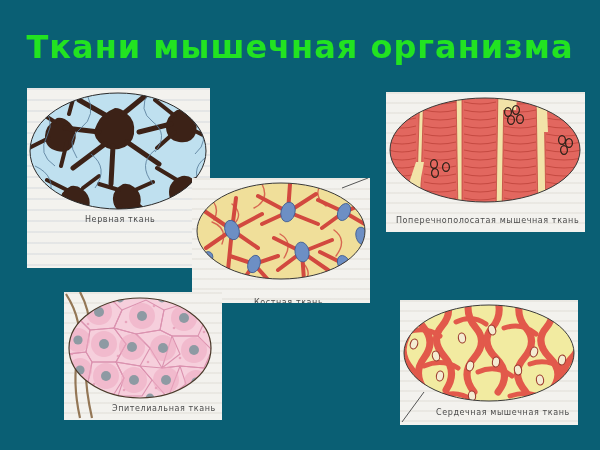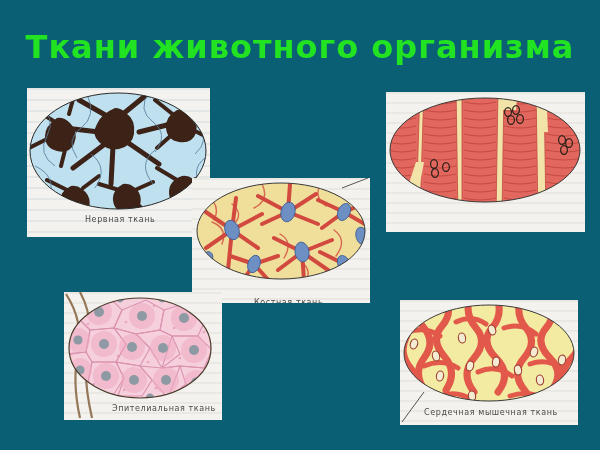--- a/index.html
+++ b/index.html
@@ -54,23 +54,23 @@
     font-size:8px;
     letter-spacing:.6px;
     white-space:nowrap;
   }
 </style>
 </head>
 <body style="background: rgb(10, 95, 116);">
 
 <div class="slide" style="background: rgb(10, 95, 116);">
 
-  <div class="slide-title" style="color: rgb(34, 227, 33);">Ткани животного организма</div>
-
-  <div class="panel" style="left:27px;top:88px;width:183px;height:149px;">
+  <div class="slide-title" style="color: rgb(34, 227, 33);">Ткани мышечная организма</div>
+
+  <div class="panel" style="left:27px;top:88px;width:183px;height:180px;">
     <div class="scan-bg"></div>
     <svg width="183" height="142" viewBox="0 0 183 142">
       <defs>
         <clipPath id="clipNerve">
             <ellipse cx="91" cy="63" rx="88" ry="58"></ellipse>
           </clipPath>
       </defs>
       <g clip-path="url(#clipNerve)">
         <rect x="0" y="0" width="183" height="126" fill="#bfe0ef"></rect>
         <g fill="#3c2217">
@@ -191,20 +191,21 @@
           </g>
           <g transform="translate(176,48)">
             <ellipse cx="0" cy="0" rx="3.4" ry="4.4"></ellipse>
             <ellipse cx="7" cy="3" rx="3.4" ry="4.4"></ellipse>
             <ellipse cx="2" cy="10" rx="3.4" ry="4.4"></ellipse>
           </g>
         </g>
       </g>
       <ellipse cx="99" cy="58" rx="95" ry="52" fill="none" stroke="#3a3a3a" stroke-width="1"></ellipse>
     </svg>
+    <div class="caption" style="left:10px;top:124px;">Поперечнополосатая мышечная ткань</div>
   </div>
 
   <div class="panel" style="left:64px;top:292px;width:158px;height:128px;">
     <div class="scan-bg warm"></div>
     <svg width="158" height="128" viewBox="0 0 158 128">
       <defs>
         <clipPath id="clipEpi">
             <ellipse cx="76" cy="56" rx="71" ry="50"></ellipse>
           </clipPath>
       </defs>
@@ -327,16 +328,16 @@
           <ellipse cx="118" cy="70" rx="3.6" ry="5" transform="rotate(-12 118 70)"></ellipse>
           <ellipse cx="134" cy="52" rx="3.6" ry="5" transform="rotate(18 134 52)"></ellipse>
           <ellipse cx="140" cy="80" rx="3.6" ry="5" transform="rotate(-8 140 80)"></ellipse>
           <ellipse cx="162" cy="60" rx="3.6" ry="5" transform="rotate(12 162 60)"></ellipse>
           <ellipse cx="72" cy="96" rx="3.6" ry="5" transform="rotate(-6 72 96)"></ellipse>
         </g>
       </g>
       <ellipse cx="89" cy="53" rx="85" ry="48" fill="none" stroke="#3a3a3a" stroke-width="1"></ellipse>
       <path d="M24 92 L2 122" stroke="#555" stroke-width="1" fill="none"></path>
     </svg>
-    <div class="caption" style="left:24px;top:108px;">Сердечная мышечная ткань</div>
+    <div class="caption" style="left:36px;top:108px;">Сердечная мышечная ткань</div>
   </div>
 
 </div>
 
 </body></html>

